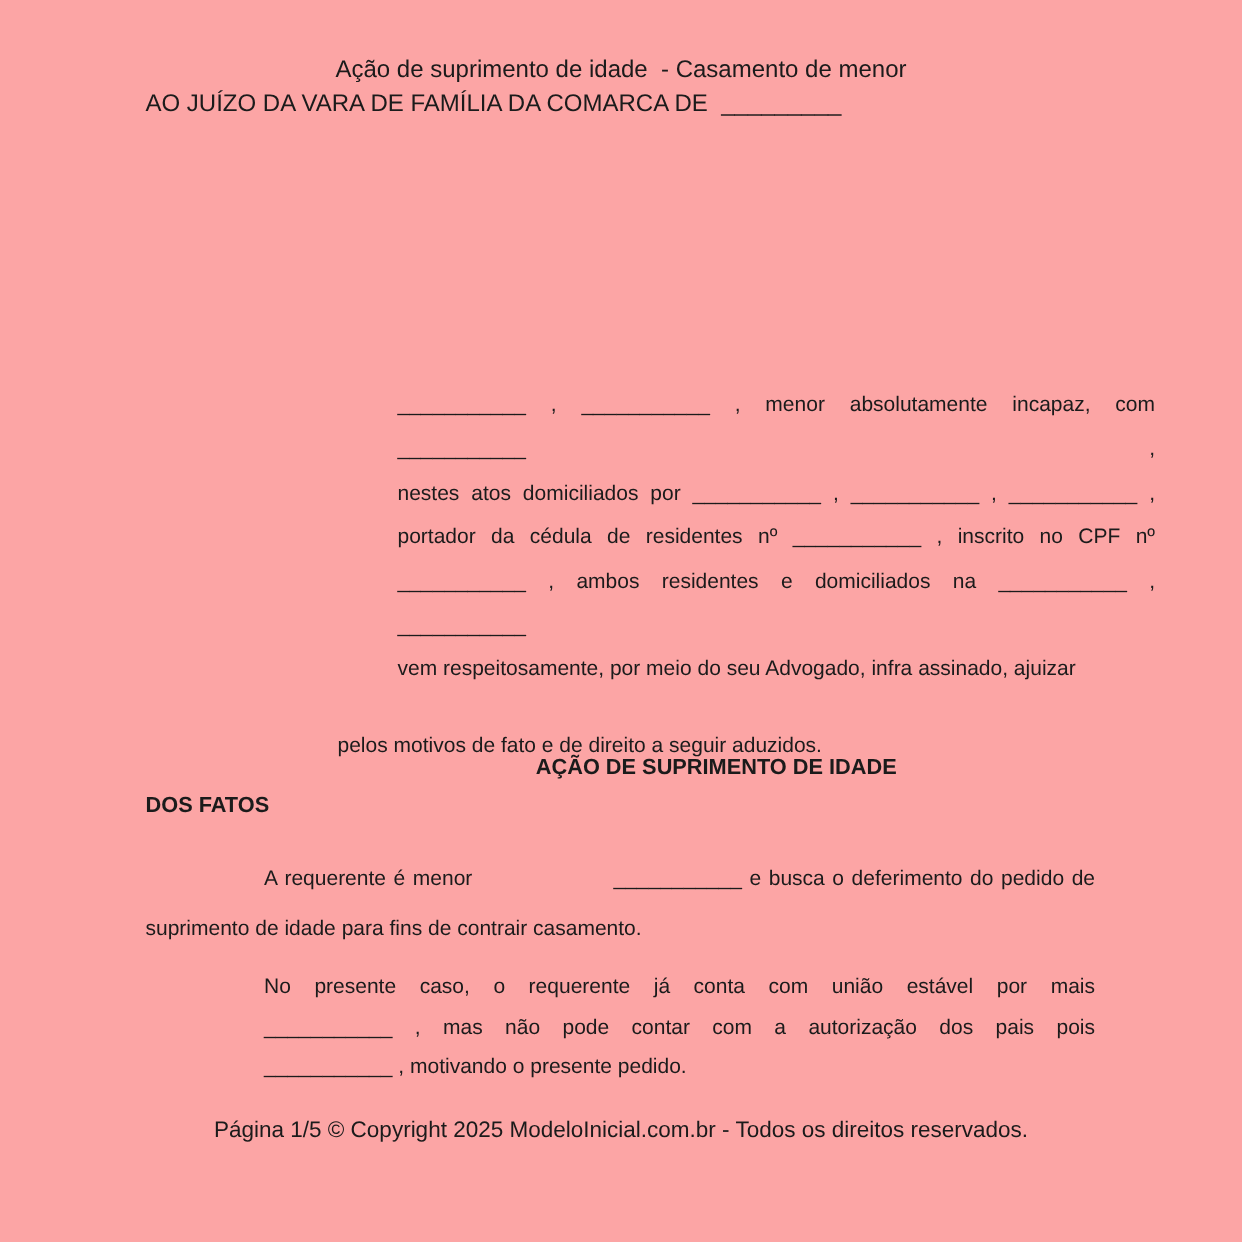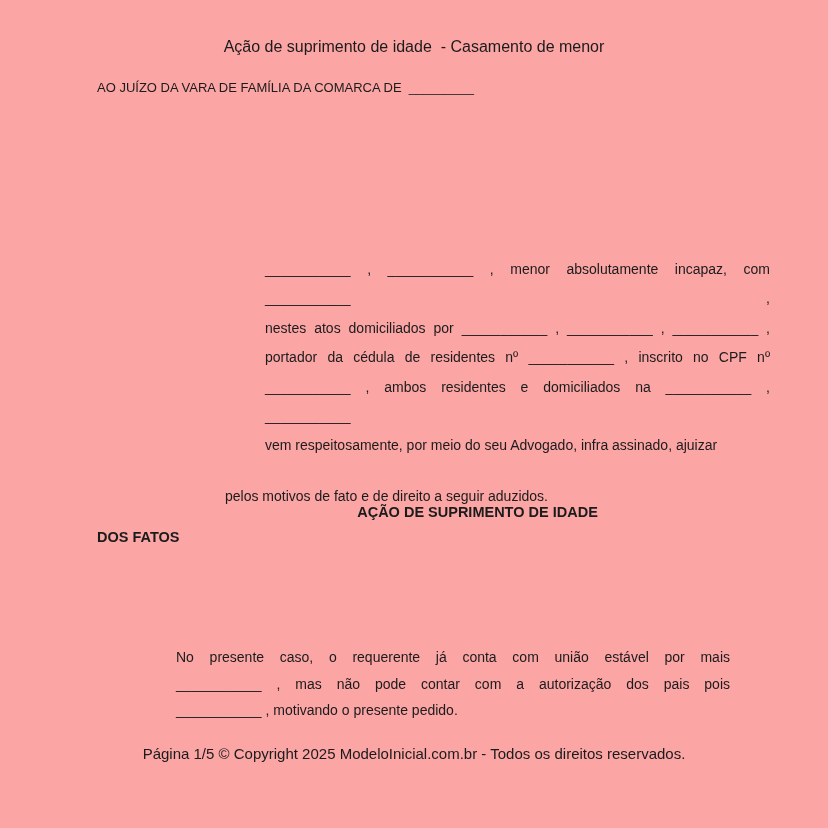--- a/index.html
+++ b/index.html
@@ -20,23 +20,23 @@
     position: absolute;
     top: 38px;
     left: 0;
     width: 100%;
     text-align: center;
     font-size: 16px;
     white-space: pre;
   }
   .addressee {
     position: absolute;
-    top: 80px;
+    top: 61px;
     left: 97px;
-    font-size: 13px;
+    font-size: 16px;
     white-space: pre;
     text-align: right;
   }
   .qualification {
     position: absolute;
     top: 255px;
     left: 225px;
     width: 505px;
     font-size: 14px;
     line-height: 29.4px;
@@ -127,20 +127,28 @@
     <div class="jline">___________ , ambos residentes e domiciliados na ___________ , ___________</div>
     <div class="lastline">vem respeitosamente, por meio do seu Advogado, infra assinado, ajuizar</div>
   </div>
 
   <div class="action-heading">AÇÃO DE SUPRIMENTO DE IDADE</div>
 
   <div class="motives">pelos motivos de fato e de direito a seguir aduzidos.</div>
 
   <div class="section-heading">DOS FATOS</div>
 
+  <div class="facts-p1">
+    <div class="line1">
+      <span>A requerente é menor</span>
+      <span class="gap"></span>
+      <span>___________ e busca o deferimento do pedido de</span>
+    </div>
+    <div>suprimento de idade para fins de contrair casamento.</div>
+  </div>
 
   <div class="facts-p2">
     <div class="jline">No presente caso, o requerente já conta com união estável por mais</div>
     <div class="jline">___________ , mas não pode contar com a autorização dos pais pois</div>
     <div>___________ , motivando o presente pedido.</div>
   </div>
 
   <div class="page-footer">Página 1/5 © Copyright 2025 ModeloInicial.com.br - Todos os direitos reservados.</div>
 
 </div>

